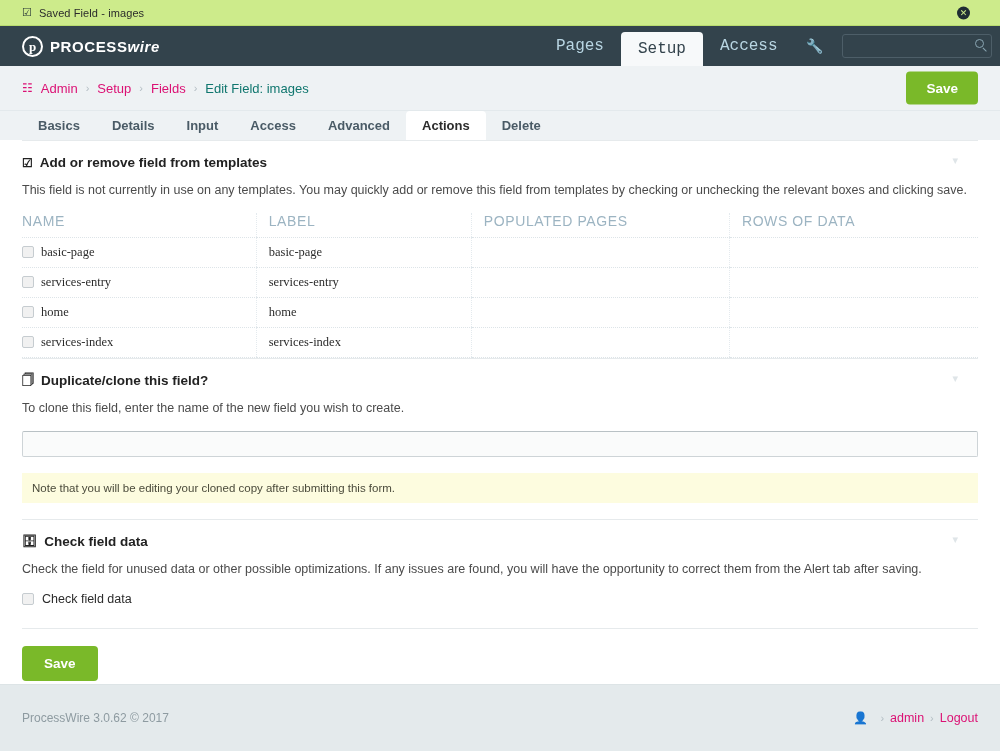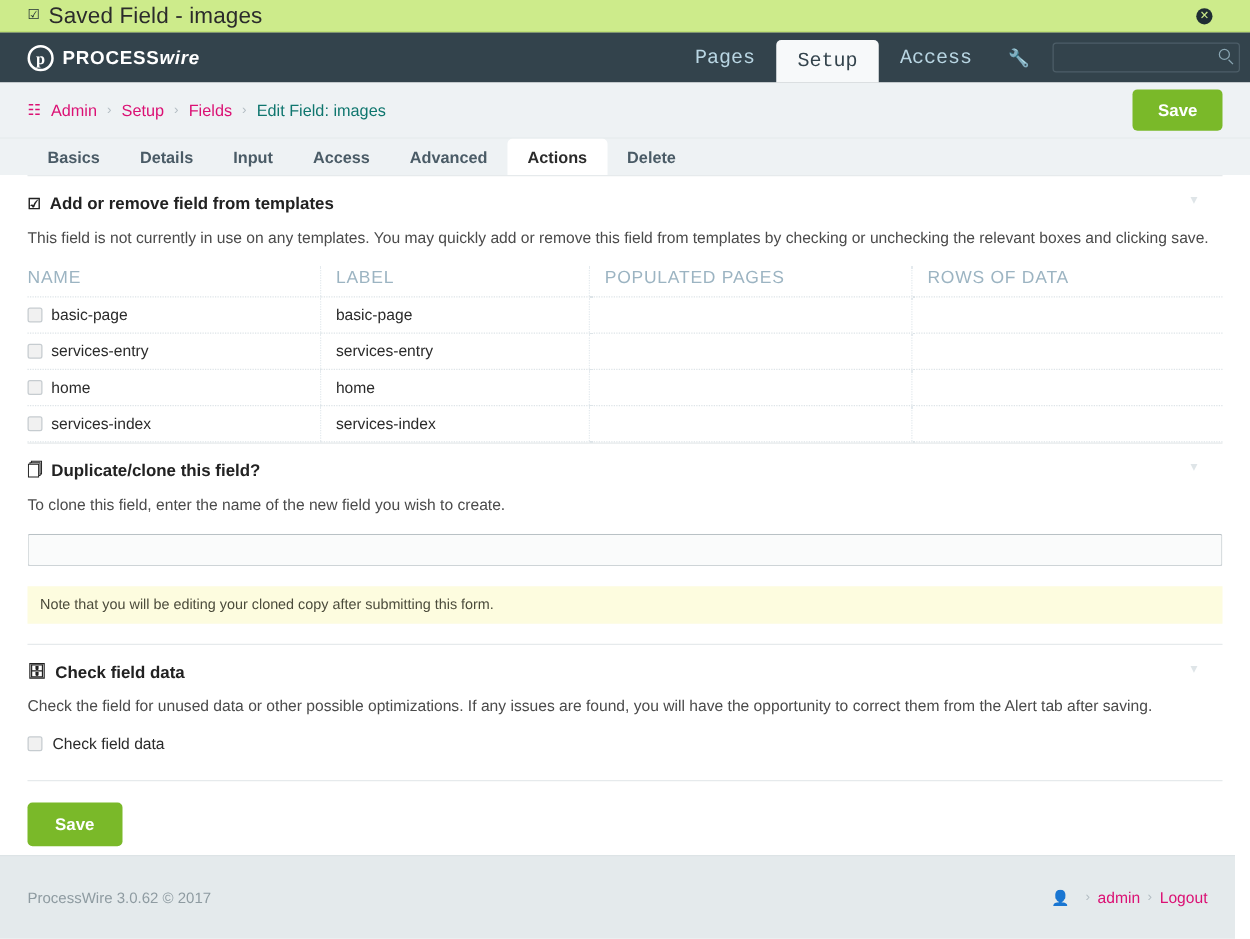--- a/index.html
+++ b/index.html
@@ -23,21 +23,21 @@
     position: relative;
     border-bottom: 1px solid #b9dc6f;
   }
   .notice-bar .n-check {
     font-size: 11px;
     color: #1f2d33;
     margin-right: 7px;
     line-height: 1;
   }
   .notice-bar .n-text {
-    font-size: 18px;
+    font-size: 11px;
     color: #2b2b2b;
     letter-spacing: .1px;
   }
   .notice-bar .n-close {
     position: absolute;
     right: 30px;
     top: 50%;
     transform: translateY(-50%);
     width: 13px; height: 13px;
     border-radius: 50%;
@@ -294,20 +294,21 @@
   table.tmpl td:not(:first-child) {
     border-left: 1px dotted #e4eaee;
     padding-left: 12px;
   }
   table.tmpl td {
     font-size: 12.5px;
     color: #2b2b2b;
     padding: 7px 0;
     border-bottom: 1px dotted #dde4e8;
     height: 25px;
+    font-family: Liberation Serif, serif;
   }
   table.tmpl td.c-name {
     display: table-cell;
   }
   .row-check {
     display: inline-block;
     width: 12px; height: 12px;
     border: 1px solid #c6ccd0;
     background: #f1f1f1;
     border-radius: 2px;
@@ -380,21 +381,21 @@
     font-weight: bold;
     padding: 10px 22px;
     cursor: pointer;
     margin: 17px 0 0 22px;
     font-family: "Liberation Sans", sans-serif;
   }
 
   
   .footer {
     position: absolute;
-    left: 0; right: 12px; bottom: 0;
+    left: 0; right: 0; bottom: 0;
     height: 67px;
     background: #e4eaec;
     display: flex;
     align-items: center;
     justify-content: space-between;
     padding: 0 22px;
     border-top: 1px solid #dde4e6;
   }
   .footer .f-left {
     font-size: 12px;

